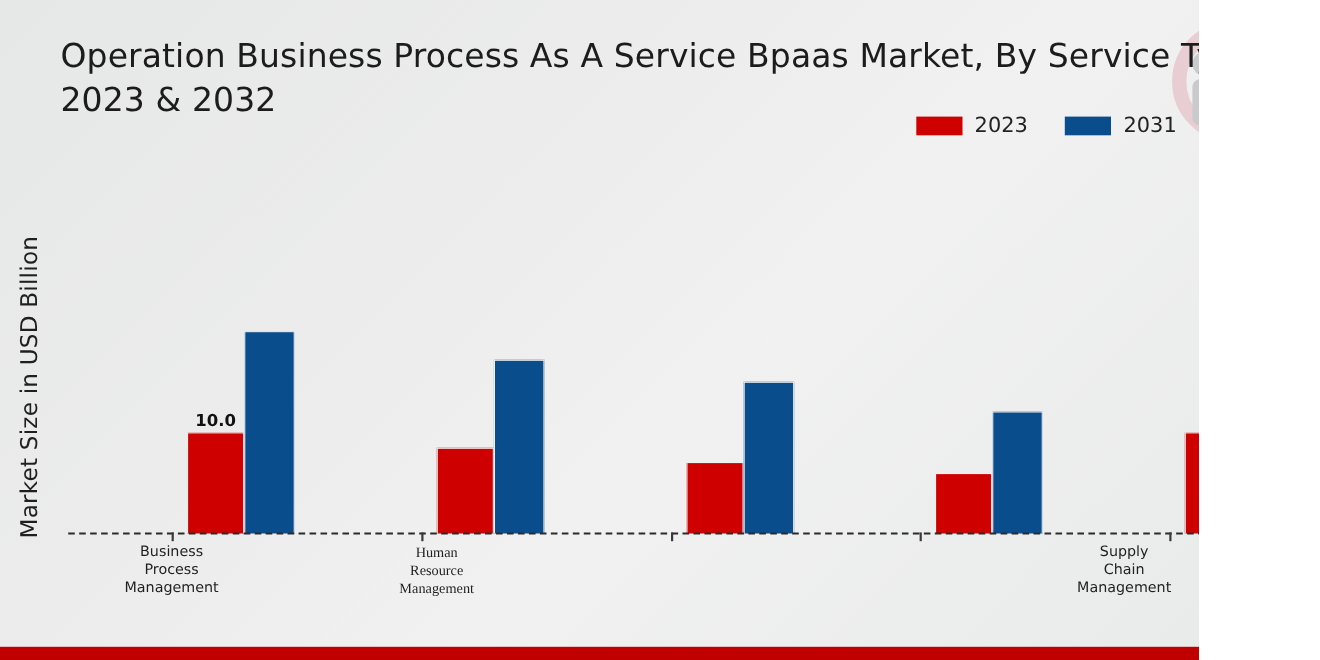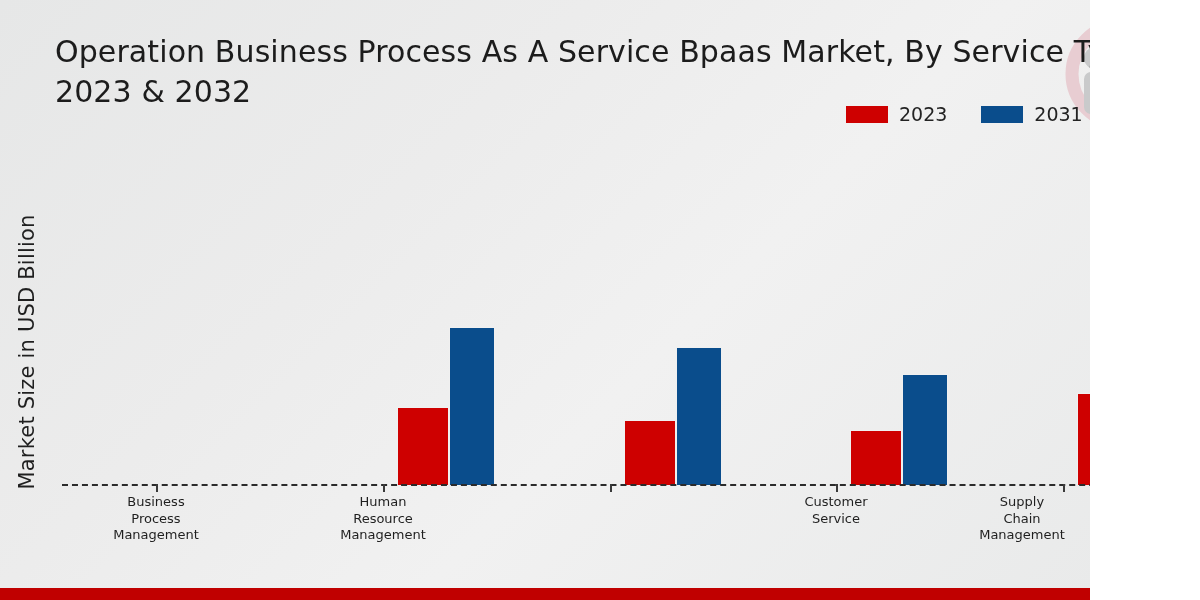--- a/index.html
+++ b/index.html
@@ -22,21 +22,21 @@
   
   #title {
     position:absolute; left:55px; top:32px; width:1180px;
     font-size:30px; font-weight:400; line-height:1.33;
     color:#1c1c1c; letter-spacing:.1px; white-space:pre-wrap;
   }
 
   
   #legend {
     position:absolute; left:833px; top:103px;
-    display:flex; align-items:center; gap:34px;margin-left:13px;
+    display:flex; align-items:center; gap:34px;
   }
   .legend-entry { display:flex; align-items:center; gap:11px; }
   .legend-swatch { width:42px; height:17px; display:block; }
   .legend-label { font-size:19px; color:#232323; }
 
   
   #ytitle {
     position:absolute; left:-143px; top:340px;
     width:340px; text-align:center;
     transform:rotate(-90deg);
@@ -109,20 +109,26 @@
     <div class="legend-entry">
       <span class="legend-swatch" style="background:#0a4d8c"></span>
       <span class="legend-label">2031</span>
     </div>
   </div>
 
   <div id="ytitle">Market Size in USD Billion</div>
 
   <div id="plot">
 
+    <div class="group" style="left:108px;">
+      <span class="bar red" style="height:92px;">
+        <span class="bar-value">10.0</span>
+      </span>
+      <span class="bar blue" style="height:184px;"></span>
+    </div>
 
     <div class="group" style="left:335px;">
       <span class="bar red" style="height:78px;"></span>
       <span class="bar blue" style="height:158px;"></span>
     </div>
 
     <div class="group" style="left:562px;">
       <span class="bar red" style="height:65px;"></span>
       <span class="bar blue" style="height:138px;"></span>
     </div>
@@ -142,24 +148,22 @@
 
   <div class="tick" style="left:156px;"></div>
   <div class="tick" style="left:383px;"></div>
   <div class="tick" style="left:610px;"></div>
   <div class="tick" style="left:836px;"></div>
   <div class="tick" style="left:1063px;"></div>
 
   <div class="cat-label" style="left:156px;">Business
 Process
 Management</div>
-  <div class="cat-label" style="left:383px;">Human
+  <div class="cat-label" style="left:397px;font-family:Liberation Serif, serif;">Human
 Resource
 Management</div>
-  <div class="cat-label" style="left:836px;">Customer
-Service</div>
   <div class="cat-label" style="left:1022px;">Supply
 Chain
 Management</div>
 
   <div id="bottom-strip"></div>
 
 </div>
 
 </body></html>

